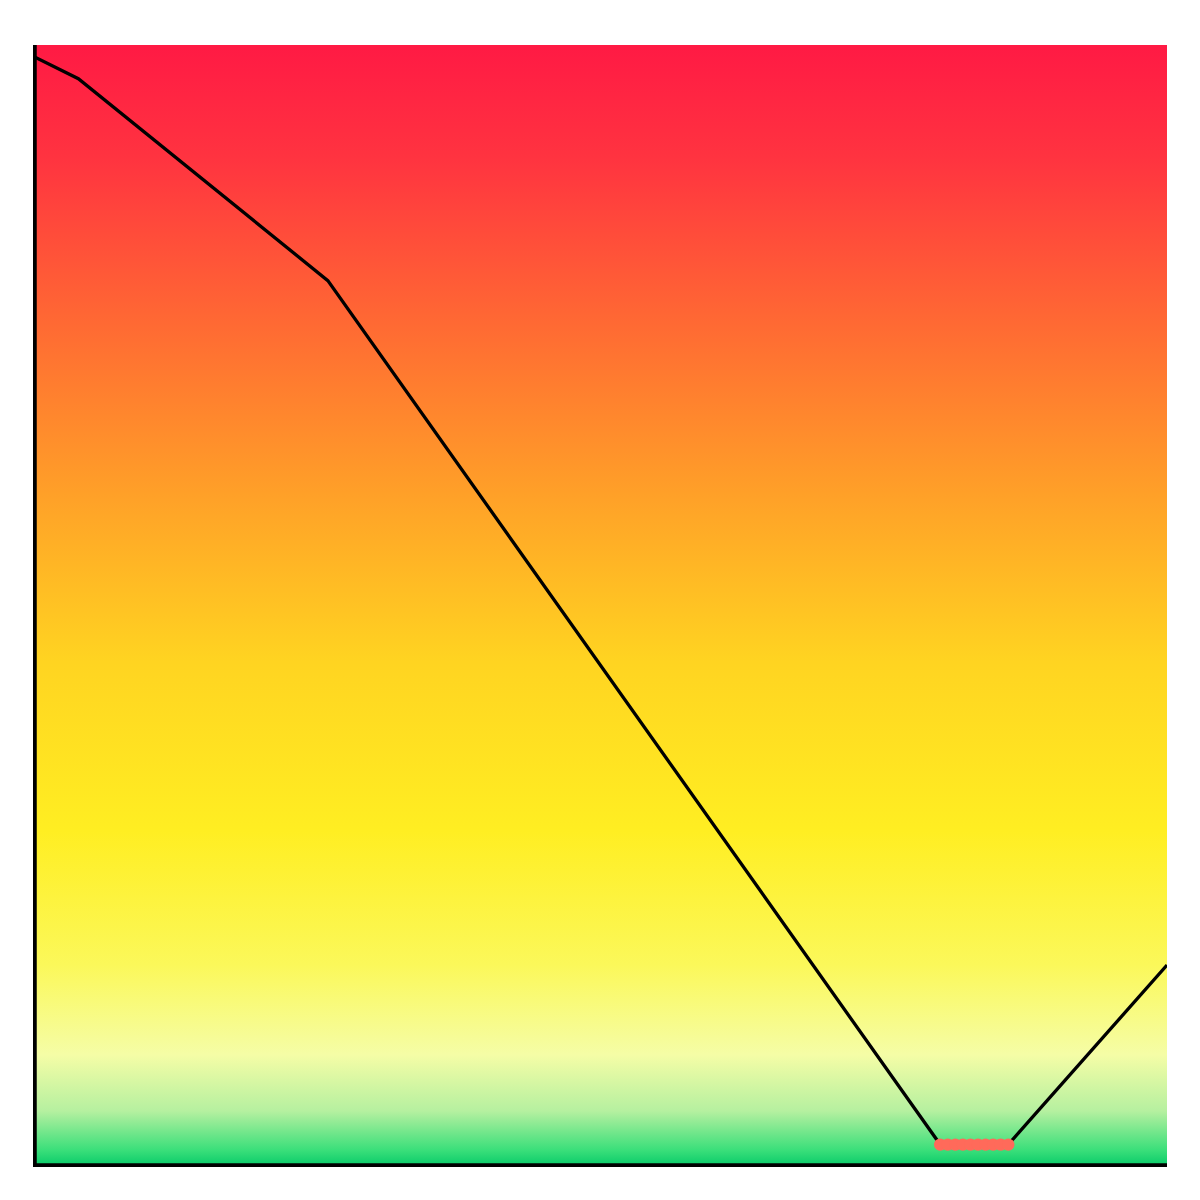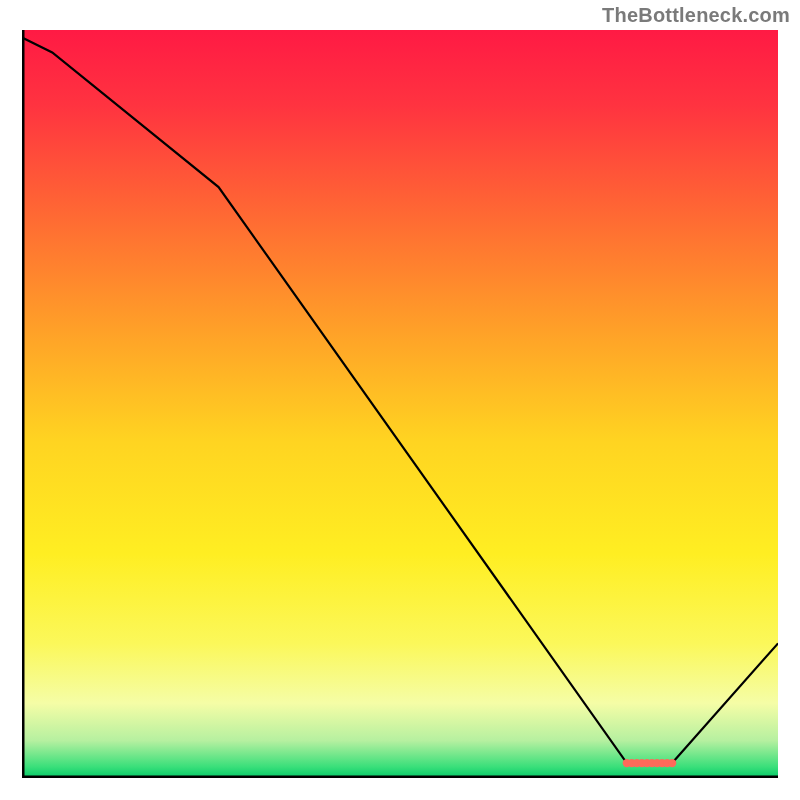--- a/index.html
+++ b/index.html
@@ -43,21 +43,20 @@
     top: 0;
     width: 100%;
     height: 100%;
     z-index: 1;
   }
 </style>
 </head>
 <body>
 
 <div class="wrap">
-  <div class="attribution">TheBottleneck.com</div>
   <div class="plot-area">
     <svg class="bg-gradient" viewBox="0 0 100 100" preserveAspectRatio="none">
       <defs>
         <linearGradient id="grad" x1="0" y1="0" x2="0" y2="1">
             <stop offset="0%" stop-color="#ff1a44"></stop>
             <stop offset="10%" stop-color="#ff3340"></stop>
             <stop offset="25%" stop-color="#ff6a33"></stop>
             <stop offset="40%" stop-color="#ffa028"></stop>
             <stop offset="55.00000000000001%" stop-color="#ffd421"></stop>
             <stop offset="70%" stop-color="#ffee22"></stop>

